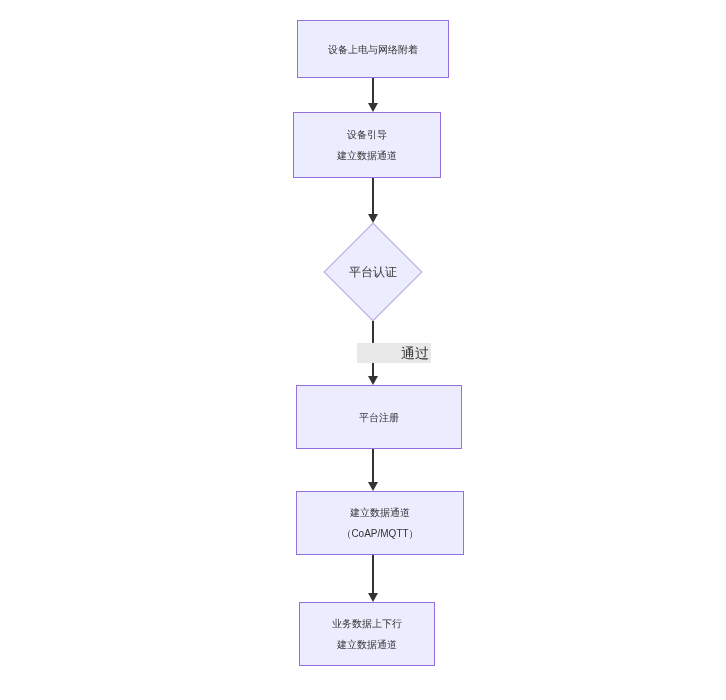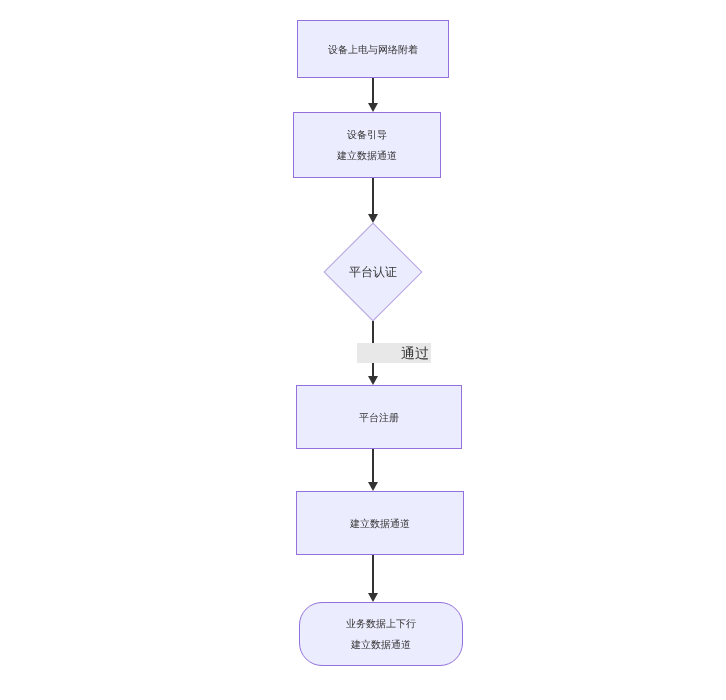--- a/index.html
+++ b/index.html
@@ -98,23 +98,24 @@
 
   <div class="node" style="left:296px; top:385px; width:166px; height:64px;">
     <div>平台注册</div>
   </div>
 
   <div class="edge-line" style="left:372px; top:449px; height:33px;"></div>
   <div class="arrowhead" style="left:368px; top:482px;"></div>
 
   <div class="node" style="left:296px; top:491px; width:168px; height:64px;text-align:center;">
     <div>建立数据通道</div>
+    <div>（CoAP/MQTT）</div>
   </div>
 
   <div class="edge-line" style="left:372px; top:555px; height:38px;"></div>
   <div class="arrowhead" style="left:368px; top:593px;"></div>
 
-  <div class="node" style="left:299px; top:602px; width:164px; height:64px;border-radius:23px;">
+  <div class="node" style="left:299px; top:602px; width:136px; height:64px;">
     <div>业务数据上下行</div>
     <div>建立数据通道</div>
   </div>
 
 </div>
 
 </body></html>

